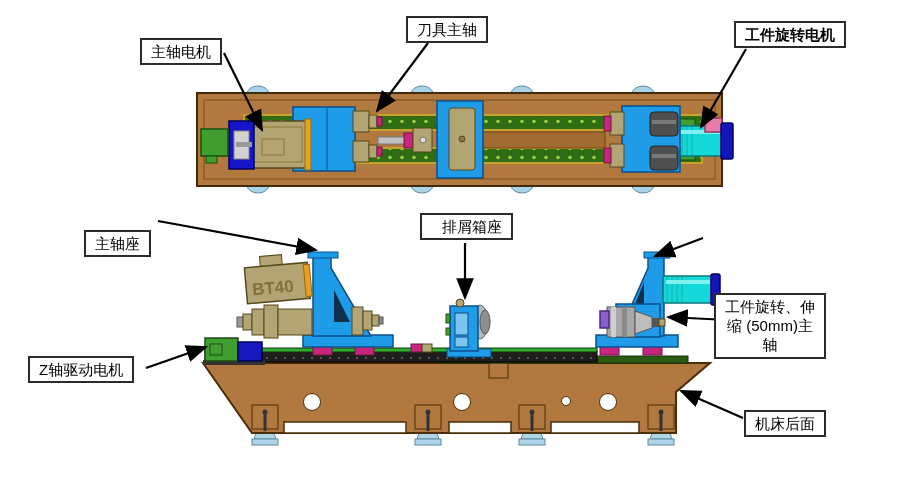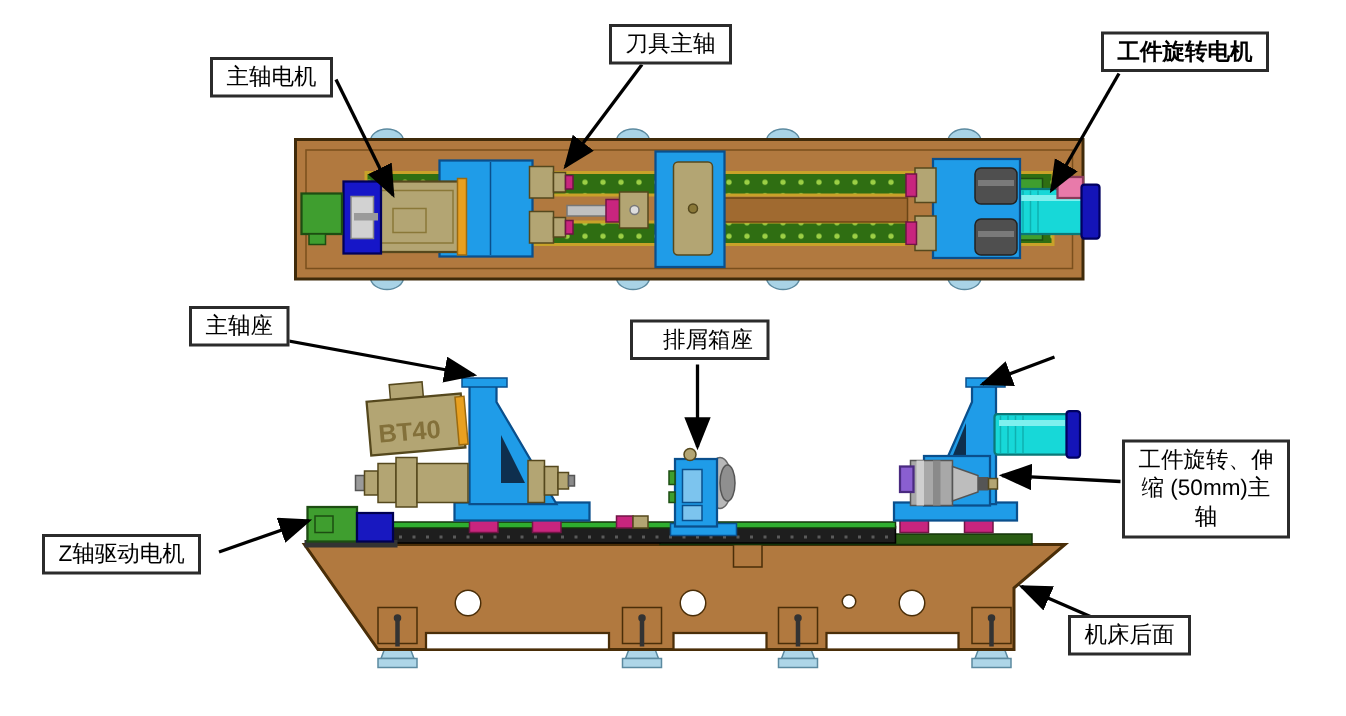--- a/index.html
+++ b/index.html
@@ -255,21 +255,21 @@
     <line x1="703" y1="238" x2="655" y2="256" marker-end="url(#arrow)"></line>
     <line x1="747" y1="321" x2="668" y2="317" marker-end="url(#arrow)"></line>
     <line x1="146" y1="368" x2="206" y2="347" marker-end="url(#arrow)"></line>
     <line x1="743" y1="418" x2="681" y2="391" marker-end="url(#arrow)"></line>
   </g>
 </svg>
 
 <div class="label" style="left:140px;top:26px;margin-top:12px;">主轴电机</div>
 <div class="label" style="left:406px;top:16px;">刀具主轴</div>
 <div class="label" style="left:734px;top:21px;font-weight:bold;">工件旋转电机</div>
-<div class="label" style="left:84px;top:204px;margin-left:42px;">主轴座</div>
+<div class="label" style="left:84px;top:230px;">主轴座</div>
 <div class="label" style="left:420px;top:213px;padding-left:20px;">排屑箱座</div>
-<div class="label" style="left:748px;top:293px;">工件旋转、伸
+<div class="label" style="left:714px;top:293px;">工件旋转、伸
 缩 (50mm)主
 轴</div>
 <div class="label" style="left:28px;top:356px;">Z轴驱动电机</div>
-<div class="label" style="left:712px;top:410px;">机床后面</div>
+<div class="label" style="left:744px;top:410px;">机床后面</div>
 
 </div>
 
 </body></html>

